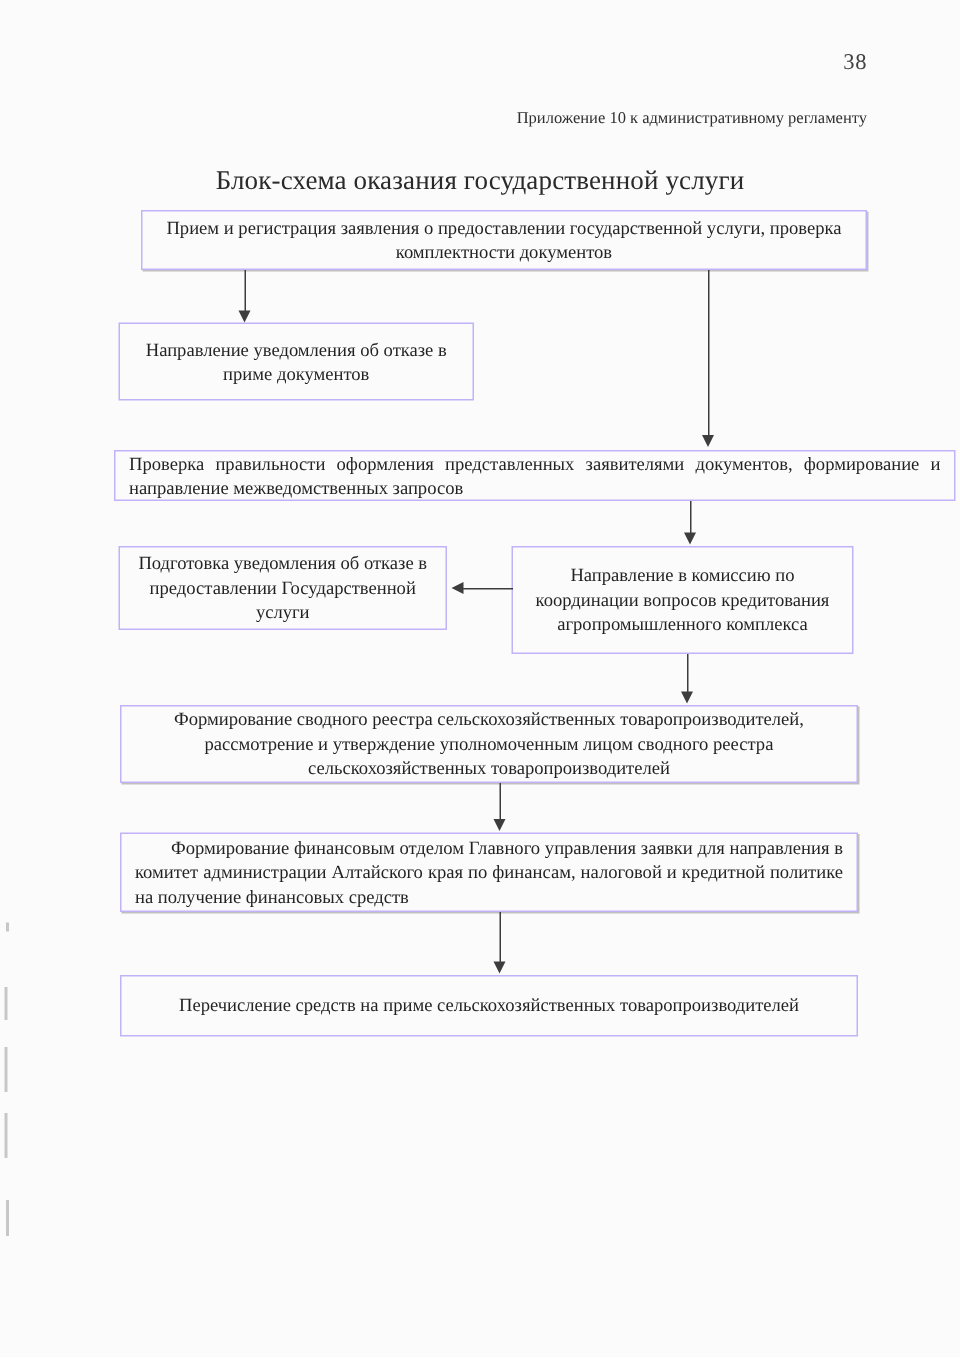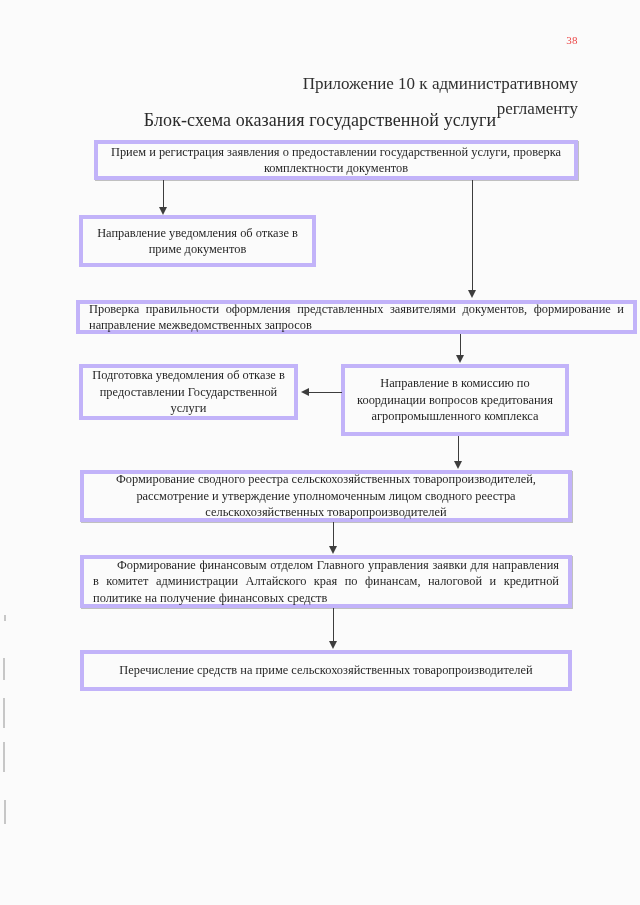--- a/index.html
+++ b/index.html
@@ -19,51 +19,51 @@
     background: #ffffff;
     overflow: hidden;
     filter: contrast(0.97);
   }
 
   
   .page-number {
     position: absolute;
     top: 34px;
     right: 62px;
-    font-size: 11px;
+    font-size: 15px;
     letter-spacing: 0.4px;
-    color: #ef4444;
+    color: #404040;
   }
   .appendix {
     position: absolute;
     top: 72px;
     right: 62px;
     width: 290px;
     text-align: right;
-    font-size: 17px;
+    font-size: 11px;
     line-height: 1.45;
     color: #2d2d2d;
     margin-left: 10px;
   }
   .scheme-title {
     position: absolute;
     top: 110px;
     left: 0;
     width: 640px;
     text-align: center;
     font-size: 18px;
     color: #272727;
     letter-spacing: 0.1px;
   }
 
   
   .box {
     position: absolute;
     box-sizing: border-box;
-    border: 4px solid #c4b5fd;
+    border: 1px solid #c4b5fd;
     background: #ffffff;
     display: flex;
     align-items: center;
     justify-content: center;
     color: #1f1f1f;
   }
   .box .txt {
     display: block;
     width: 100%;
     padding: 0 7px;

